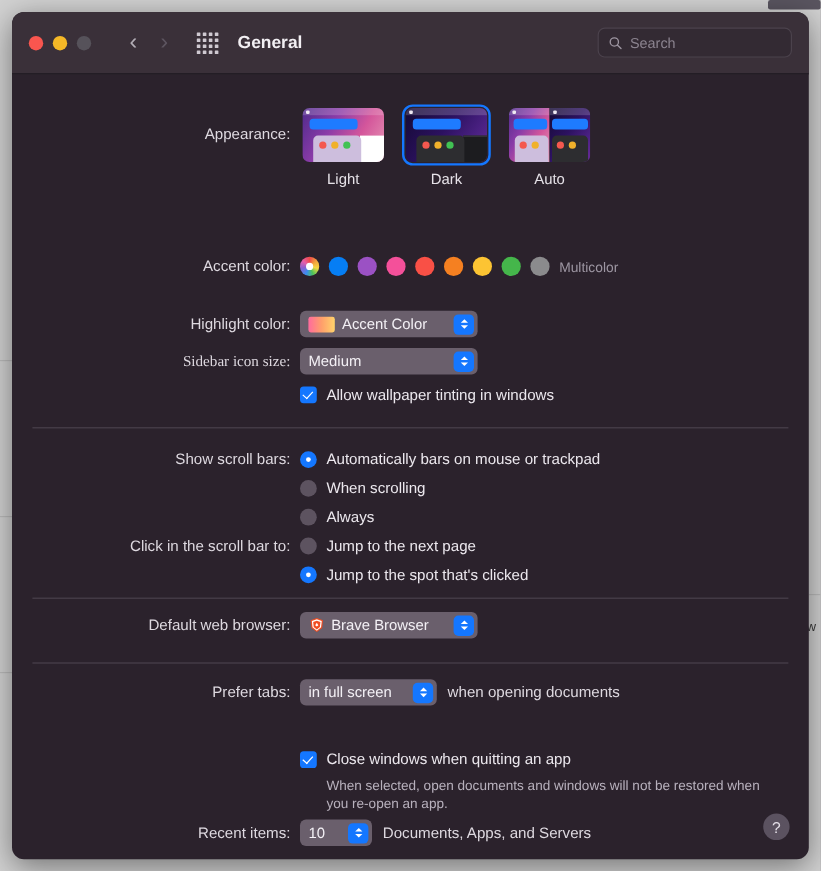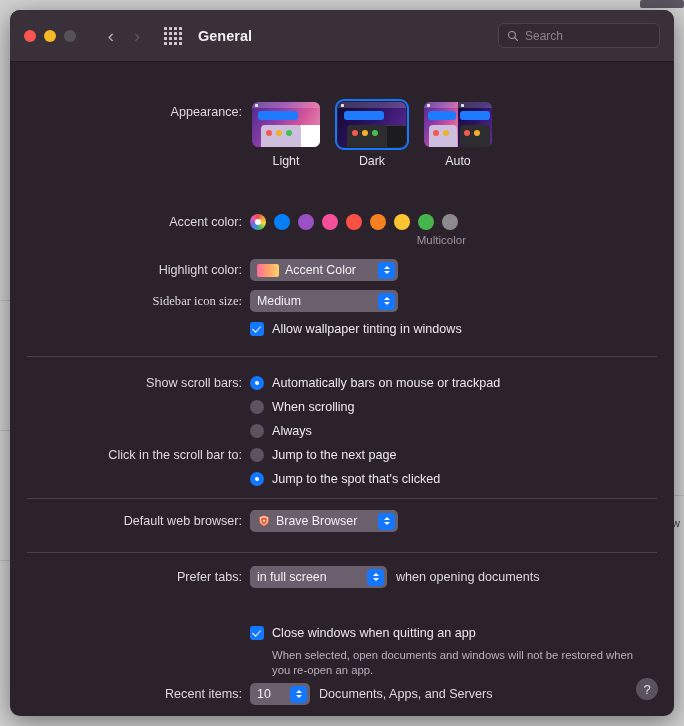--- a/index.html
+++ b/index.html
@@ -133,21 +133,21 @@
   .ctl { display: flex; align-items: flex-start; }
 
   hr.sep {
     position: absolute;
     left: 17px; width: 630px;
     height: 1px; border: none;
     background: #4a414c;
   }
 
   
-  .thumbwrap { width: 72px; text-align: center; margin-right: 14px; margin-top: 12px; }
+  .thumbwrap { width: 72px; text-align: center; margin-right: 14px; }
   .thumb {
     width: 68px; height: 45px;
     border-radius: 6px;
     overflow: hidden;
     position: relative;
     margin: 0 auto;
   }
   .thumb.selected { outline: 2.5px solid #1477ff; outline-offset: 1px; }
   .thumb-label {
     margin-top: 7px;
@@ -229,21 +229,21 @@
 
   #highlight-popup { width: 148px; }
   #highlight-swatch {
     width: 22px; height: 13px; border-radius: 2px;
     background: linear-gradient(90deg,#ff6b9d,#ff9f6b,#ffd36b);
     margin-right: 6px; flex: none;
   }
   #sidebar-popup { width: 148px; }
   #browser-popup { width: 148px; }
   #brave-icon { width: 14px; height: 14px; margin-right: 5px; flex:none; }
-  #tabs-popup  { width: 137px; }
+  #tabs-popup  { width: 114px; }
   #recent-popup{ width: 60px; }
 
   .after-text {
     font-size: 12.6px; color: #ded9e0;
     margin-left: 9px; line-height: 22px;
   }
 
   
   .cb {
     width: 14px; height: 14px; border-radius: 3px;
@@ -409,21 +409,21 @@
             </div>
           </div>
           <div class="thumb-label">Auto</div>
         </div>
 
       </div>
     </div>
 
     <div class="row" style="left:0; top:152px;">
       <div class="lbl">Accent color:</div>
-      <div style="display:flex;flex-direction:column;align-items:flex-end;">
+      <div style="display:flex;align-items:flex-end;">
         <div id="accent-swatches">
           <div class="swatch multicolor"></div>
           <div class="swatch" style="background:#067ef4"></div>
           <div class="swatch" style="background:#9b51c4"></div>
           <div class="swatch" style="background:#f4509a"></div>
           <div class="swatch" style="background:#f95046"></div>
           <div class="swatch" style="background:#f58021"></div>
           <div class="swatch" style="background:#fcc433"></div>
           <div class="swatch" style="background:#45b64b"></div>
           <div class="swatch" style="background:#8b8b8d"></div>

